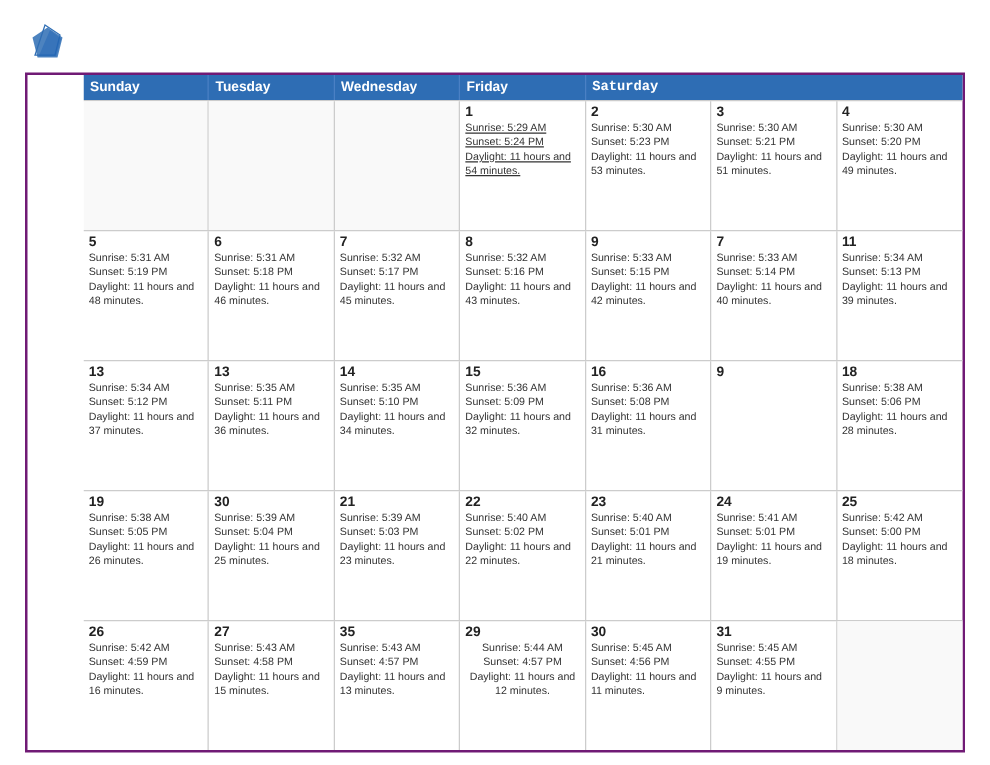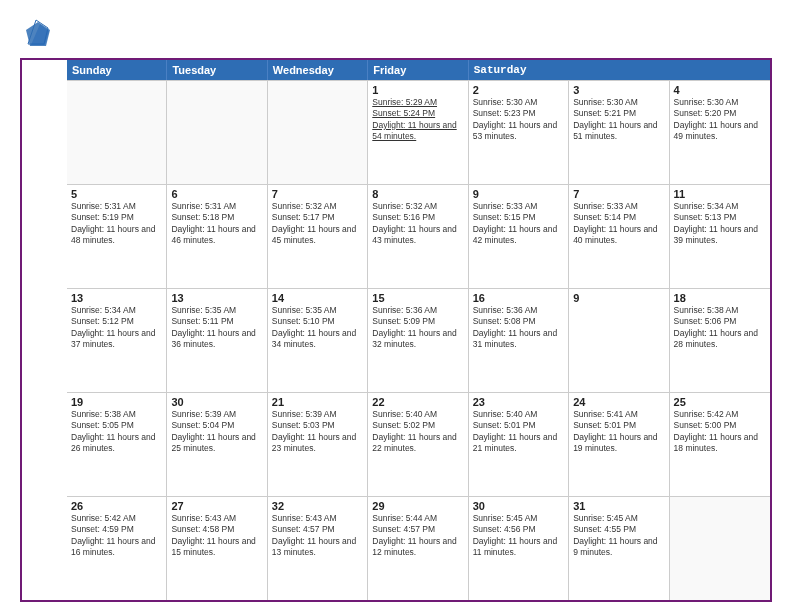--- a/index.html
+++ b/index.html
@@ -309,28 +309,28 @@
 Sunset: 4:59 PM
 Daylight: 11 hours and 16 minutes.</div>
           </div>
           <div class="cal-cell">
             <div class="day-num">27</div>
             <div class="cell-text" style="white-space: pre-line;">Sunrise: 5:43 AM
 Sunset: 4:58 PM
 Daylight: 11 hours and 15 minutes.</div>
           </div>
           <div class="cal-cell">
-            <div class="day-num">32</div>
+            <div class="day-num">35</div>
             <div class="cell-text" style="white-space: pre-line;">Sunrise: 5:43 AM
 Sunset: 4:57 PM
 Daylight: 11 hours and 13 minutes.</div>
           </div>
           <div class="cal-cell">
             <div class="day-num">29</div>
-            <div class="cell-text" style="white-space: pre-line;">Sunrise: 5:44 AM
+            <div class="cell-text" style="white-space: pre-line; text-align: center;">Sunrise: 5:44 AM
 Sunset: 4:57 PM
 Daylight: 11 hours and 12 minutes.</div>
           </div>
           <div class="cal-cell">
             <div class="day-num">30</div>
             <div class="cell-text" style="white-space: pre-line;">Sunrise: 5:45 AM
 Sunset: 4:56 PM
 Daylight: 11 hours and 11 minutes.</div>
           </div>
           <div class="cal-cell">

